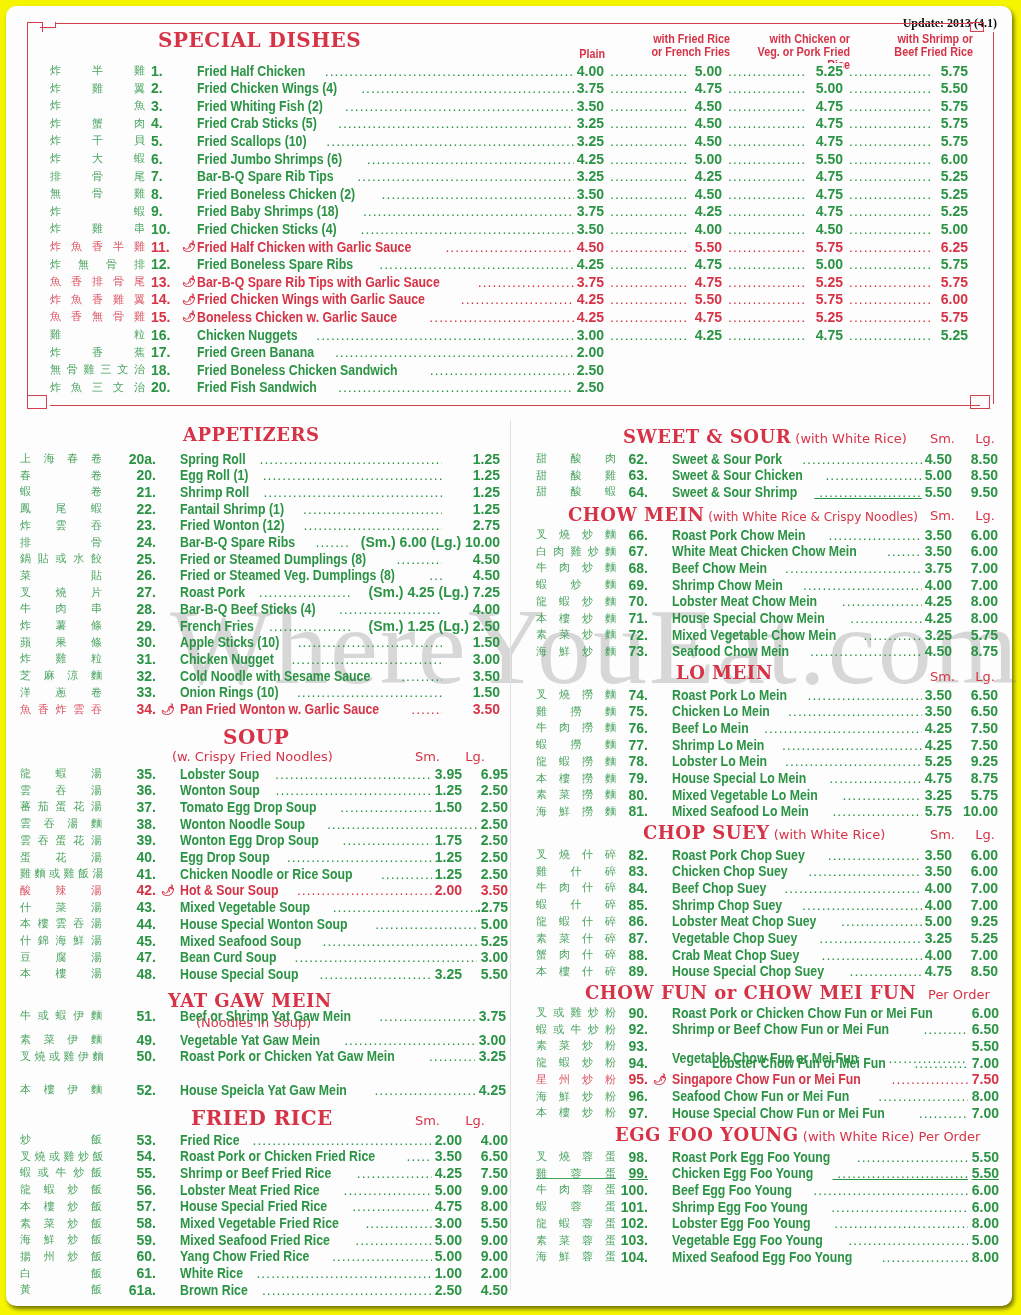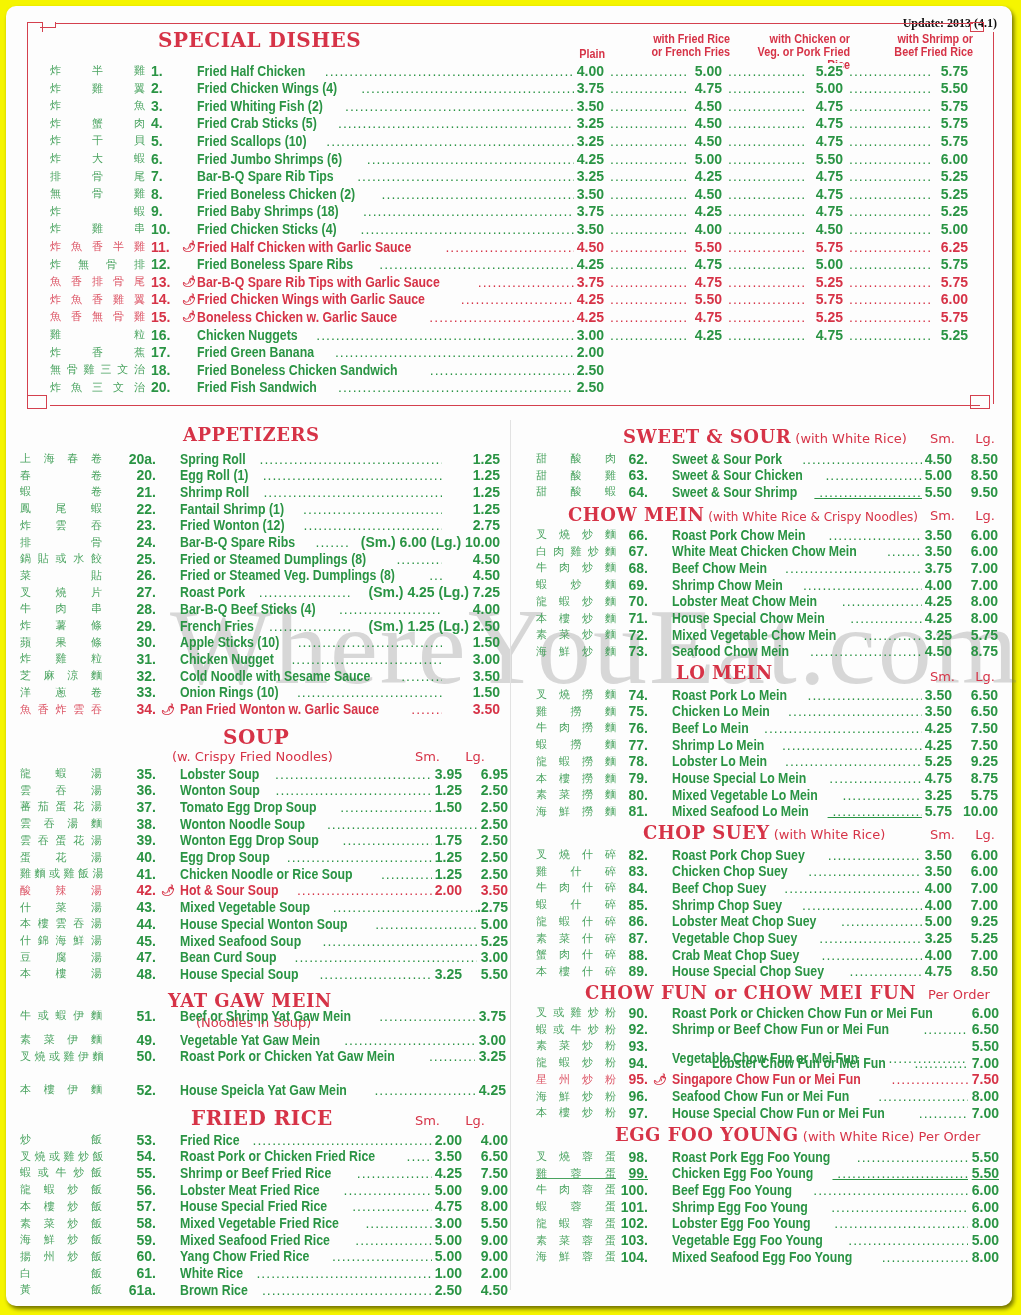--- a/index.html
+++ b/index.html
@@ -904,21 +904,21 @@
       <span class="num" style="width:32px">80.</span>
       <span class="pep" style="width:24px"></span>
       <span class="name" style="width:250px;flex:none;"><span class="cond">Mixed Vegetable Lo Mein</span></span>
       <span class="price" style="width:30px;">3.25</span>
       <span class="price" style="width:46px;">5.75</span>
     </div>
     <div class="row" style="left:536px;top:802.9px;">
       <span class="zh" style="width:80px">海 鮮 撈 麵</span>
       <span class="num" style="width:32px">81.</span>
       <span class="pep" style="width:24px"></span>
-      <span class="name" style="width:250px;flex:none;text-decoration:underline;"><span class="cond">Mixed Seafood Lo Mein</span></span>
+      <span class="name" style="width:250px;flex:none;"><span class="cond">Mixed Seafood Lo Mein</span></span>
       <span class="price" style="width:30px;">5.75</span>
       <span class="price" style="width:46px;">10.00</span>
     </div>
     <div class="sec-title" style="position:absolute;left:643px;top:822px;font-size:18px;"><span>CHOP SUEY</span><span class="sub"> (with White Rice)</span></div>
     <div class="sub" style="position:absolute;left:915px;top:827px;width:40px;text-align:right;font-size:13px;">Sm.</div>
     <div class="sub" style="position:absolute;left:955px;top:827px;width:40px;text-align:right;font-size:13px;">Lg.</div>
     <div class="row" style="left:536px;top:846px;">
       <span class="zh" style="width:80px">叉 燒 什 碎</span>
       <span class="num" style="width:32px">82.</span>
       <span class="pep" style="width:24px"></span>

